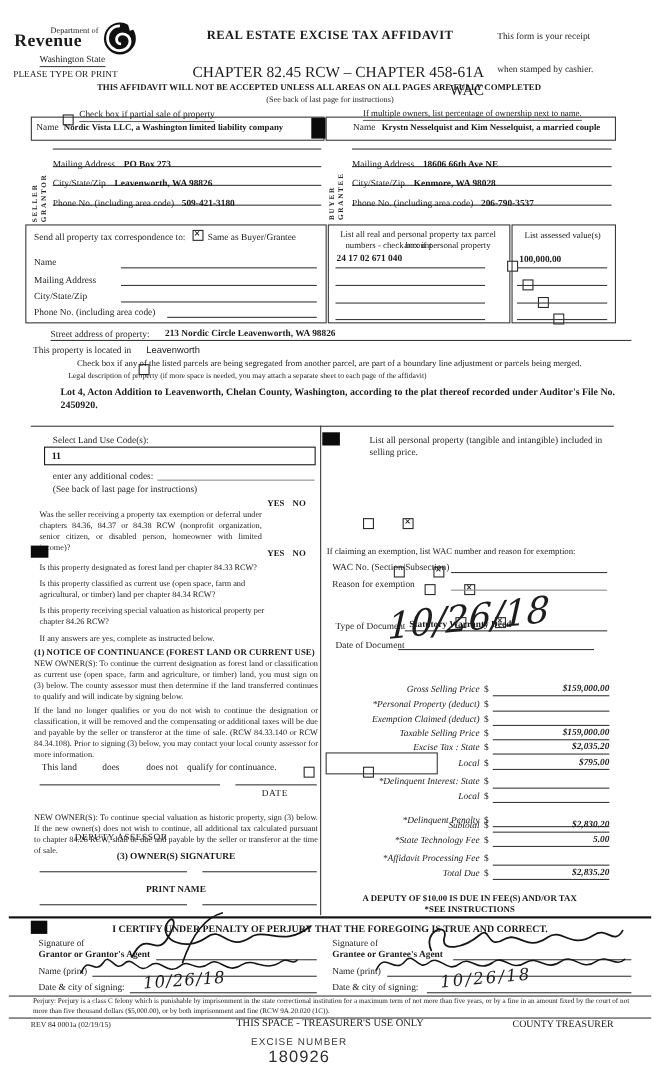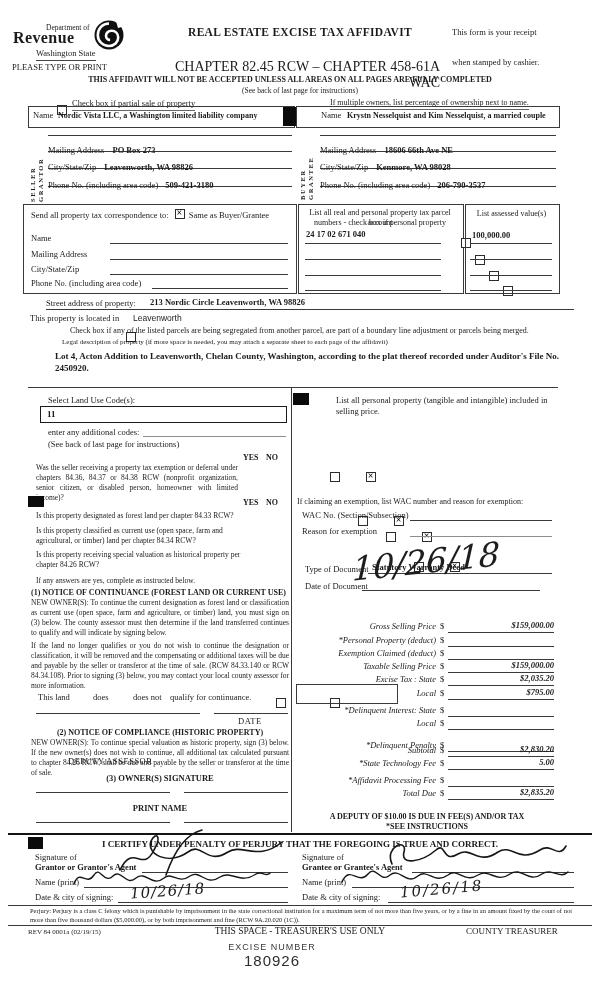--- a/index.html
+++ b/index.html
@@ -210,21 +210,20 @@
   <span class="abs f85" style="left:93px;top:692px;">does</span>
   <span class="abs cb" style="left:120px;top:693px;"></span>
   <span class="abs f85" style="left:133px;top:692px;">does not</span>
   <span class="abs f85" style="left:170px;top:692px;">qualify for continuance.</span>
 
   <div class="abs hline" style="left:36px;top:713px;width:164px;"></div>
   <div class="abs hline" style="left:214px;top:713px;width:74px;"></div>
   <span class="abs f85" style="left:68px;top:716px;letter-spacing:.5px;margin-top:40px;">DEPUTY ASSESSOR</span>
   <span class="abs f85" style="left:238px;top:716px;letter-spacing:.5px;">DATE</span>
 
-  <div class="abs ctr b f8" style="left:31px;top:728px;width:258px;">(2) NOTICE OF COMPLIANCE (HISTORIC PROPERTY)</div>
   <div class="abs f75 j" style="left:31px;top:738px;width:258px;">NEW OWNER(S): To continue special valuation as historic property, sign (3) below. If the new owner(s) does not wish to continue, all additional tax calculated pursuant to chapter 84.26 RCW, shall be due and payable by the seller or transferor at the time of sale.</div>
   <div class="abs ctr b f85" style="left:31px;top:773px;width:258px;">(3) OWNER(S) SIGNATURE</div>
   <div class="abs hline" style="left:36px;top:792px;width:134px;"></div>
   <div class="abs hline" style="left:184px;top:792px;width:104px;"></div>
   <div class="abs ctr b f85" style="left:31px;top:803px;width:258px;">PRINT NAME</div>
   <div class="abs hline" style="left:36px;top:822px;width:134px;"></div>
   <div class="abs hline" style="left:184px;top:822px;width:104px;"></div>
 
   
   <div class="abs marker" style="left:293px;top:393px;width:16px;height:12px;"></div>

